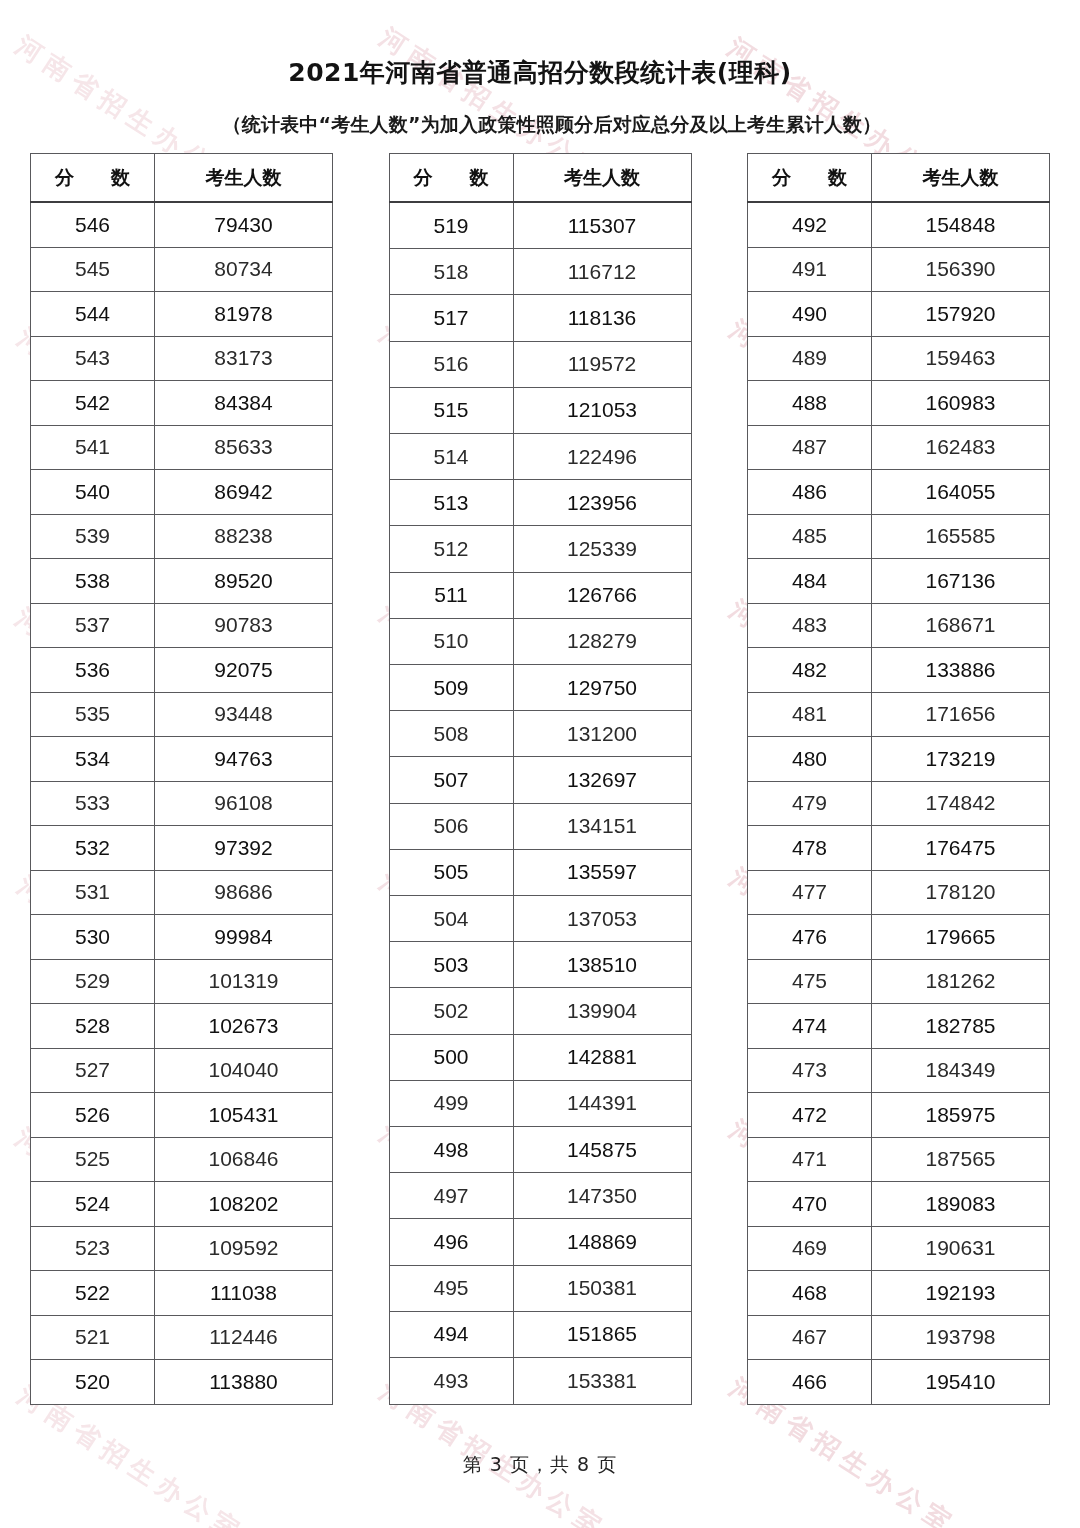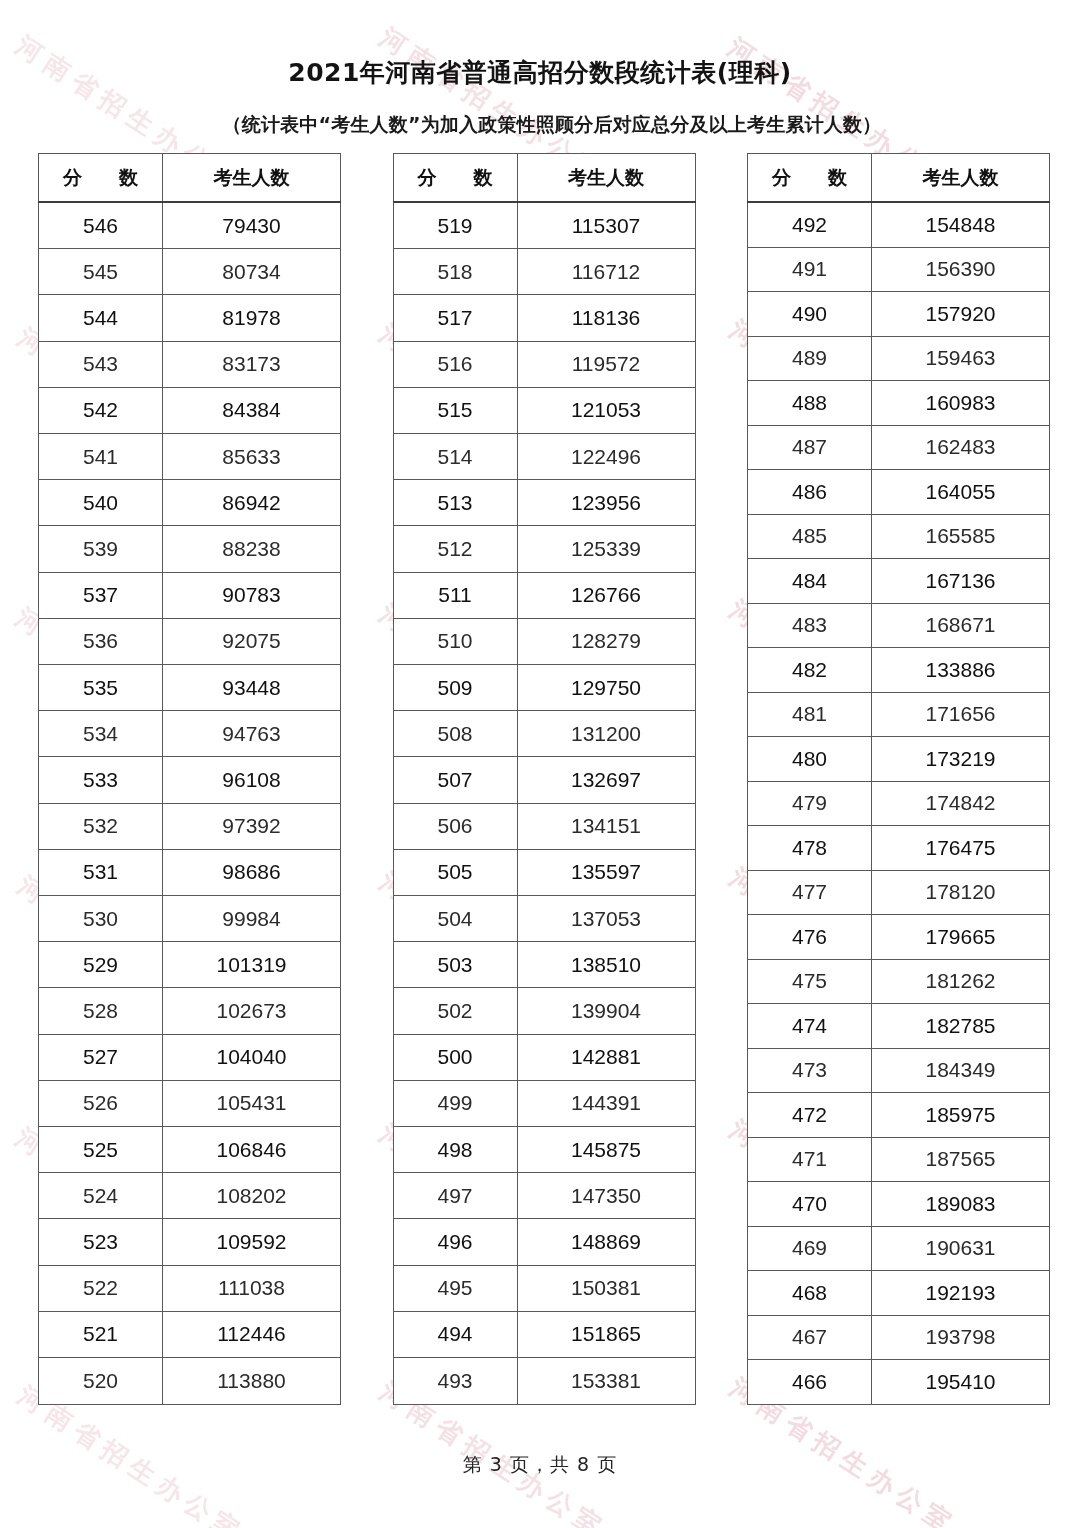--- a/index.html
+++ b/index.html
@@ -78,21 +78,20 @@
     width: 1020px;
     display: flex;
     justify-content: space-between;
   }
 
   table.score-table {
     border-collapse: collapse;
     width: 300px;
     table-layout: fixed;
     background: #15803d;
-    margin-left: 8px;
   }
   table.score-table th,
   table.score-table td {
     border: 1px solid #59595c;
     height: 43.5px;
     text-align: center;
     vertical-align: middle;
     padding: 0;
     background: #ffffff;
   }
@@ -199,20 +198,24 @@
           </tr>
           <tr>
             <td class="cell-score">540</td>
             <td class="cell-count">86942</td>
           </tr>
           <tr>
             <td class="cell-score">539</td>
             <td class="cell-count">88238</td>
           </tr>
           <tr>
+            <td class="cell-score">538</td>
+            <td class="cell-count">89520</td>
+          </tr>
+          <tr>
             <td class="cell-score">537</td>
             <td class="cell-count">90783</td>
           </tr>
           <tr>
             <td class="cell-score">536</td>
             <td class="cell-count">92075</td>
           </tr>
           <tr>
             <td class="cell-score">535</td>
             <td class="cell-count">93448</td>

